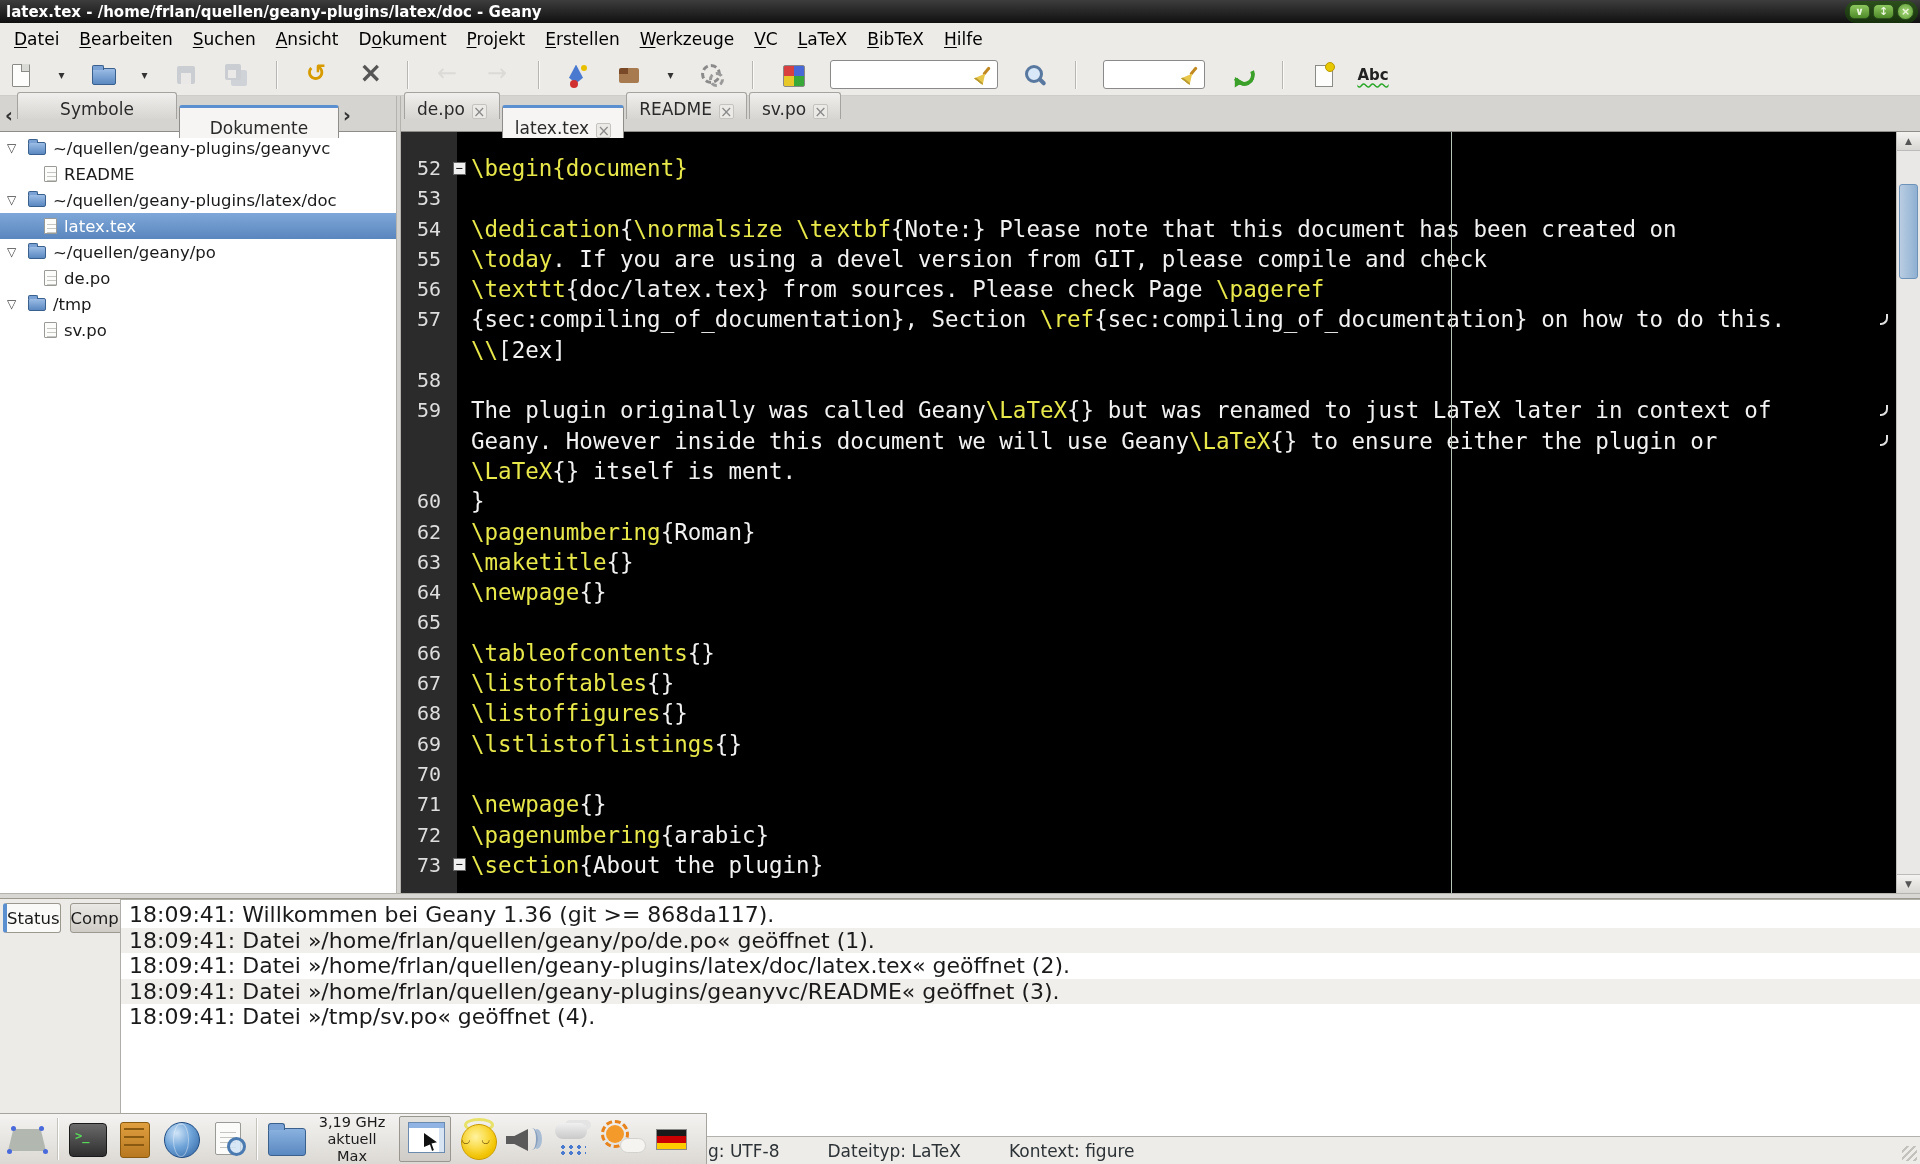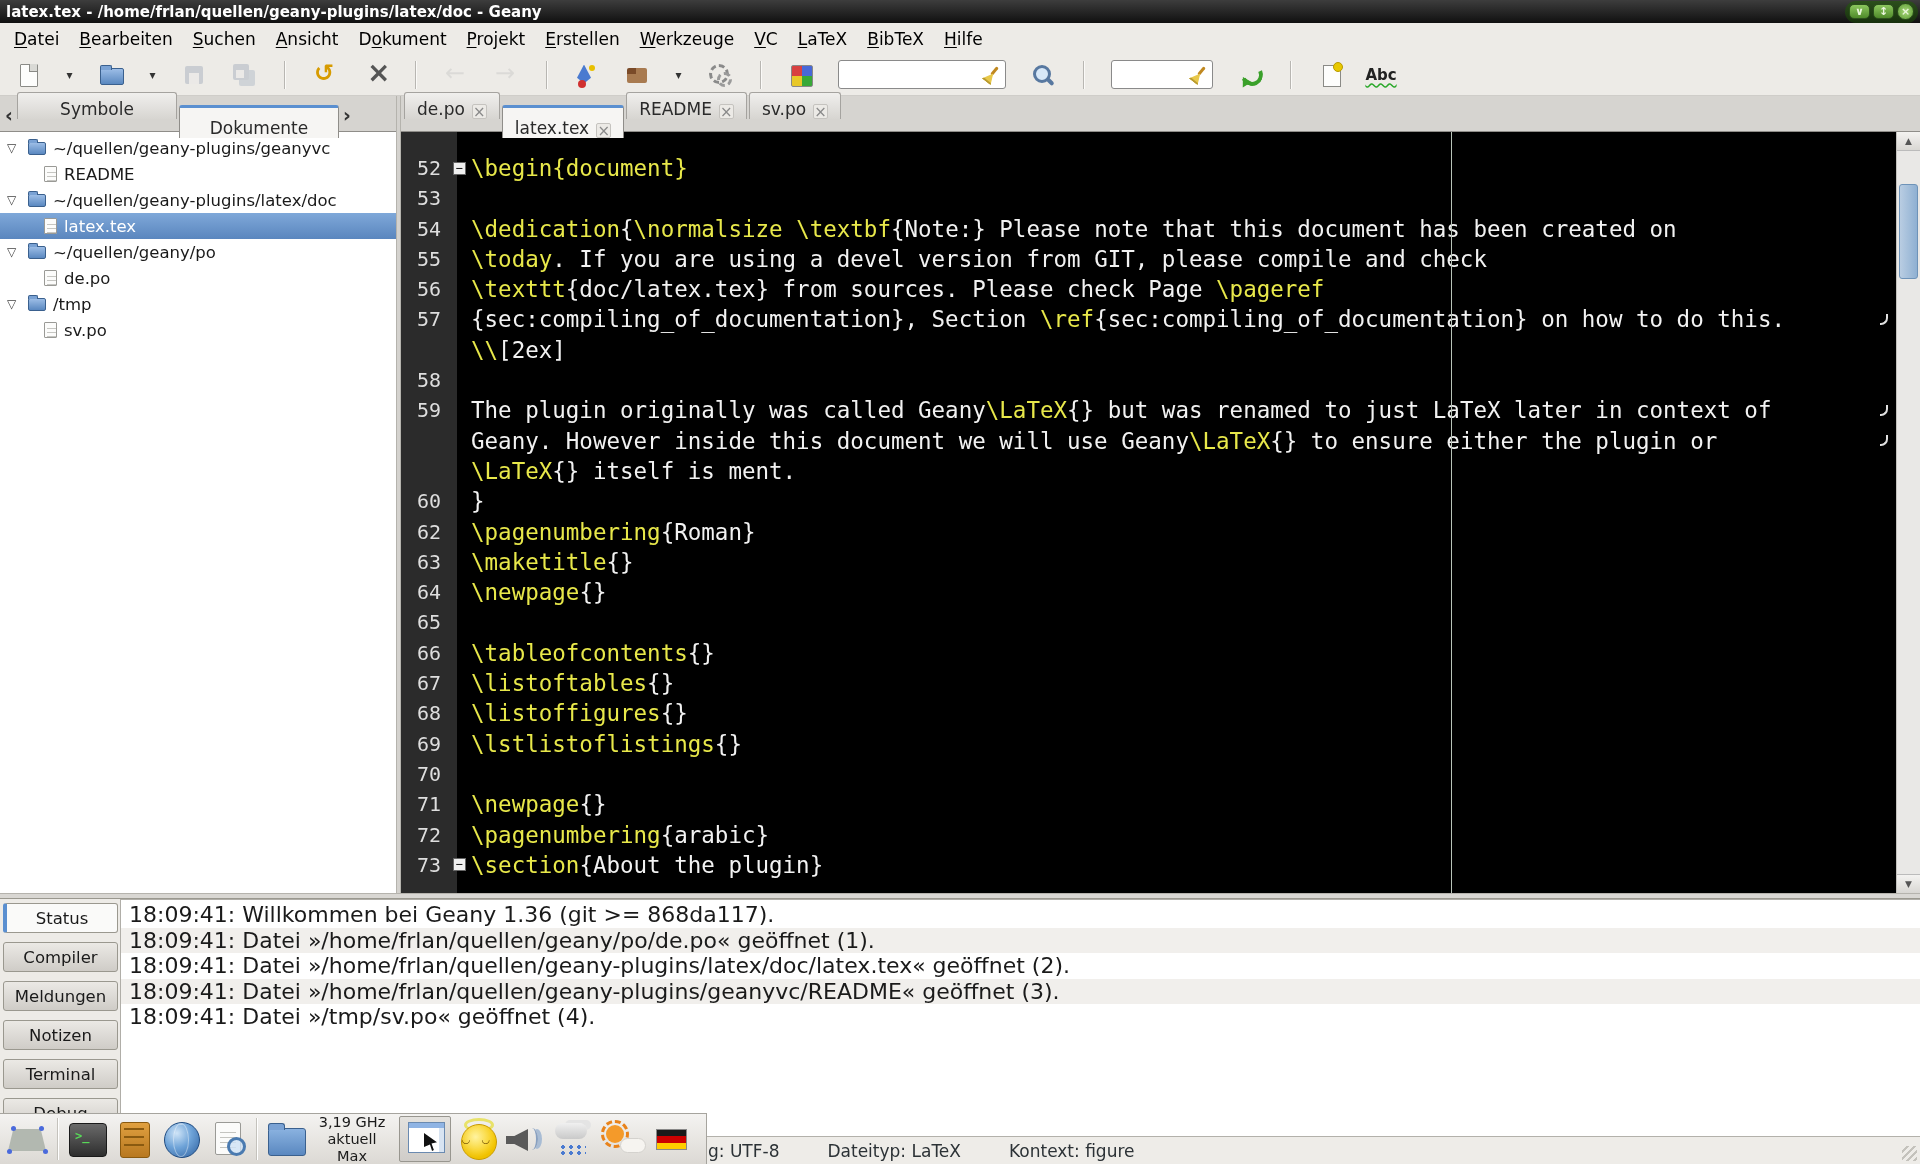--- a/index.html
+++ b/index.html
@@ -19,21 +19,21 @@
   .wbtn{width:21px;height:15px;border-radius:5px;background:linear-gradient(#8cc75e,#4f8a2a);
     display:flex;align-items:center;justify-content:center;color:#eaf6dc;font-size:11px;font-weight:bold;border:1px solid #2c501c}
   .wbtn.b-close{border-radius:50%;width:17px;height:17px;background:radial-gradient(#a8d87a,#5a9a32)}
 
   
   #menubar{height:31px;background:#edebe7;display:flex;align-items:center;padding-left:4px;font-size:17px}
   .mi{padding:3px 10px;color:#000000;white-space:nowrap}
   .mi u{text-underline-offset:2px}
 
   
-  #toolbar{height:42px;background:#edebe7;border-bottom:1px solid #cfcdc9;display:flex;align-items:center;padding-left:12px;gap:18px}
+  #toolbar{height:42px;background:#edebe7;border-bottom:1px solid #cfcdc9;display:flex;align-items:center;padding-left:4px;gap:18px}
   .tbtn{height:34px;min-width:32px;display:flex;align-items:center;justify-content:center;border-radius:3px}
   .tbtn.dis{opacity:.35}
   .tcaret{min-width:15px}
   .tcaret::before{content:"▾";font-size:12px;color:#333}
   .tsep{width:1px;height:28px;background:#b8b6b2;box-shadow:1px 0 0 #fbfaf8;margin:0 6px}
   .ic{width:26px;height:26px;position:relative}
   .ic::before,.ic::after{content:"";position:absolute}
   .ic-new-document::before{left:5px;top:2px;width:16px;height:21px;background:#fdfdfc;border:1px solid #8a8a86;border-radius:1px}
   .ic-new-document::after{right:4px;top:2px;width:7px;height:7px;background:#d9d9d5;border-left:1px solid #8a8a86;border-bottom:1px solid #8a8a86}
   .ic-open-file::before{left:2px;top:6px;width:22px;height:15px;background:linear-gradient(#9cbde6,#5a88c0);border:1px solid #3a608e;border-radius:2px}
@@ -110,21 +110,21 @@
   #vscroll{position:absolute;right:0;top:0;bottom:0;width:24px;background:#e9e8e6;border-left:1px solid #c2c0bc}
   .sarrow{height:19px;display:flex;align-items:center;justify-content:center;font-size:9px;color:#555;background:linear-gradient(#f4f3f1,#d9d7d3);border-bottom:1px solid #bbb}
   .sarrow.up::before{content:"▲"}
   .sarrow.down{position:absolute;bottom:0;left:0;right:0;border-top:1px solid #bbb;border-bottom:none}
   .sarrow.down::before{content:"▼"}
   .sthumb{position:absolute;left:2px;right:2px;top:52px;height:95px;background:linear-gradient(90deg,#b9cde2,#8fb0d2);border:1px solid #6e93b8;border-radius:3px}
 
   
   #hsplit{height:6px;background:#d9d7d3;border-top:1px solid #b5b3ad;border-bottom:1px solid #9a988f}
   #msgwin{height:237px;display:flex;background:#edebe7}
-  #msgtabs{width:120px;padding:4px 2px 0 3px;display:flex;flex-direction:column;gap:9px}
+  #msgtabs{width:120px;padding:4px 2px 0 3px;display:flex;flex-direction:row;gap:9px}
   .mtab{height:30px;display:flex;align-items:center;justify-content:center;font-size:16.5px;color:#1a1a1a;
     background:linear-gradient(#ebe9e5,#cfccc7);border:1px solid #9a988f;border-radius:3px}
   .mtab.active{background:#fafaf9;border-left:4px solid var(--accent)}
   #msgbody{flex:1;background:#fff;border-left:1px solid #b0aea8;border-top:1px solid #b0aea8;padding-top:2px;overflow:hidden}
   .msgrow{height:25.5px;line-height:25.5px;font-size:22px;color:#1a1a1a;padding-left:8px;white-space:nowrap}
   .msgrow.alt{background:#f1efec}
 
   
   #statusbar{height:28px;background:#eeece8;border-top:1px solid #b3b1ab;display:flex;align-items:center;gap:48px;
     padding-left:708px;font-size:17px;color:#2c3236;position:relative}

